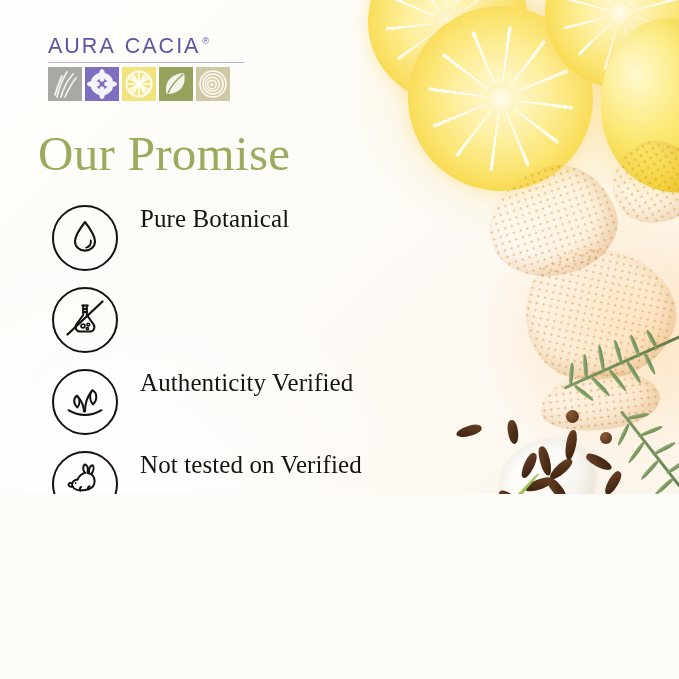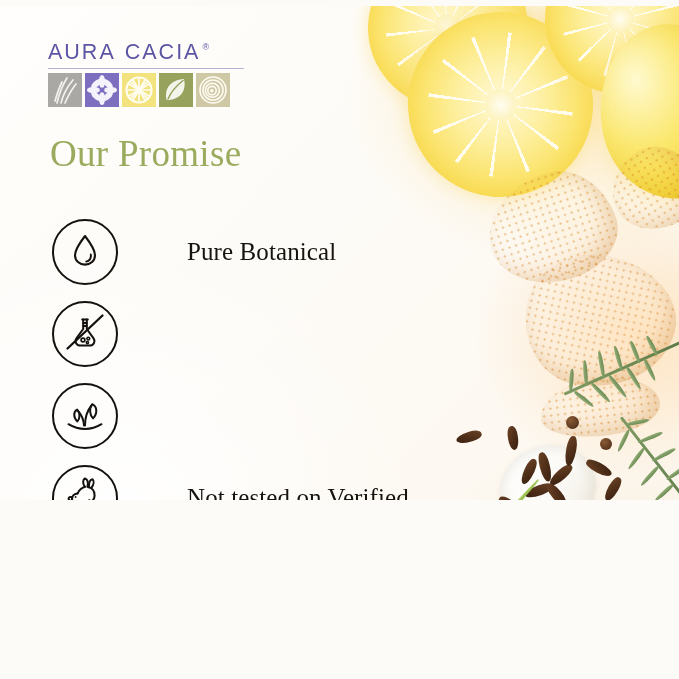--- a/index.html
+++ b/index.html
@@ -2,21 +2,21 @@
 <html><head>
 <meta charset="utf-8">
 <style>
   html,body{margin:0;padding:0;}
   body{
     width:679px;height:679px;overflow:hidden;
     background:#fdfbf8;
     font-family:"Liberation Serif", serif;
     position:relative;
   }
-  #stage{position:absolute;inset:0;width:679px;height:494px;overflow:hidden;background:#fdfcfa;margin-top:6px;}
+  #stage{position:absolute;inset:0;width:679px;height:494px;overflow:hidden;background:#fdfcfa;}
 
   
   .photo{position:absolute;inset:0;pointer-events:none;}
   .photo-layer{position:absolute;}
 
   .bg-wash{
     position:absolute;inset:0;
     background:
       radial-gradient(ellipse 300px 230px at 560px 90px, rgba(255,214,120,.40), rgba(255,214,120,0) 72%),
       radial-gradient(ellipse 230px 200px at 640px 330px, rgba(255,186,96,.33), rgba(255,186,96,0) 72%),
@@ -103,29 +103,29 @@
   .logo-squares{display:flex;gap:3px;}
   .sq{width:34px;height:34px;position:relative;overflow:hidden;}
   .sq-gray{background:#a9a8a4;}
   .sq-purple{background:#7e6ec0;}
   .sq-yellow{background:#f2e37f;}
   .sq-green{background:#97a35c;}
   .sq-tan{background:#cfc8a4;}
 
   
   .heading{
-    position:absolute;left:50px;top:129px;
-    color:#9aab5d;font-size:37px;line-height:1;
+    position:absolute;left:38px;top:129px;
+    color:#9aab5d;font-size:49px;line-height:1;
     font-family:"Liberation Serif", serif;font-weight:400;
     letter-spacing:.3px;
   }
 
   
   .rows{position:absolute;left:52px;top:205px;width:390px;}
-  .row{display:flex;align-items:center;height:82px;gap:47px;}
+  .row{display:flex;height:82px;}
   .badge{
     width:62px;height:62px;flex:0 0 62px;border-radius:50%;
     border:2.4px solid #14110f;position:relative;
     display:flex;align-items:center;justify-content:center;
     background:transparent;
   }
   .row-label{
     margin-left:22px;color:#17140f;
     font-family:"Liberation Serif", serif;
     font-size:25px;line-height:1.1;letter-spacing:.1px;white-space:nowrap;
@@ -340,20 +340,21 @@
               <g fill="none" stroke="#14110f" stroke-width="2" stroke-linecap="round" stroke-linejoin="round">
                 <path d="M23 34.5 C23 27 24.5 20.5 29.5 14.5"></path>
                 <path d="M22 34.5 C21.6 28 19.8 24 15.8 19.8"></path>
                 <path d="M30.2 13.2 C35.4 15.6 35.6 22.8 31 27.4 C27.6 24 27 17.2 30.2 13.2 Z"></path>
                 <path d="M15.2 18.6 C11 20.8 11.4 26.8 15.4 30.4 C18.2 27.6 18.2 21.8 15.2 18.6 Z"></path>
                 <path d="M6.5 33.2 C12 36.6 18.4 38 23 38 C27.6 38 34 36.6 39.5 33.2"></path>
               </g>
             </svg>
           </span>
         </div>
+        <div class="row-label">Authenticity Verified</div>
       </div>
 
       <div class="row">
         <div class="badge">
           <span>
             <svg width="46" height="46" viewBox="0 0 46 46" aria-hidden="true">
               <g fill="none" stroke="#14110f" stroke-width="2" stroke-linecap="round" stroke-linejoin="round">
                 <path d="M22.5 13.5 C20.5 10 20.8 6.6 23 5.4 C25.2 6.2 26.3 9.4 25.6 13.2"></path>
                 <path d="M27 13.6 C26.6 9.6 28.2 6.4 30.6 6.2 C32.2 7.8 31.8 11.4 29.6 14.6"></path>
                 <path d="M25.6 14 C30 14.6 32.6 18 32.6 22.2 C32.6 26 30.4 28.6 27 30

